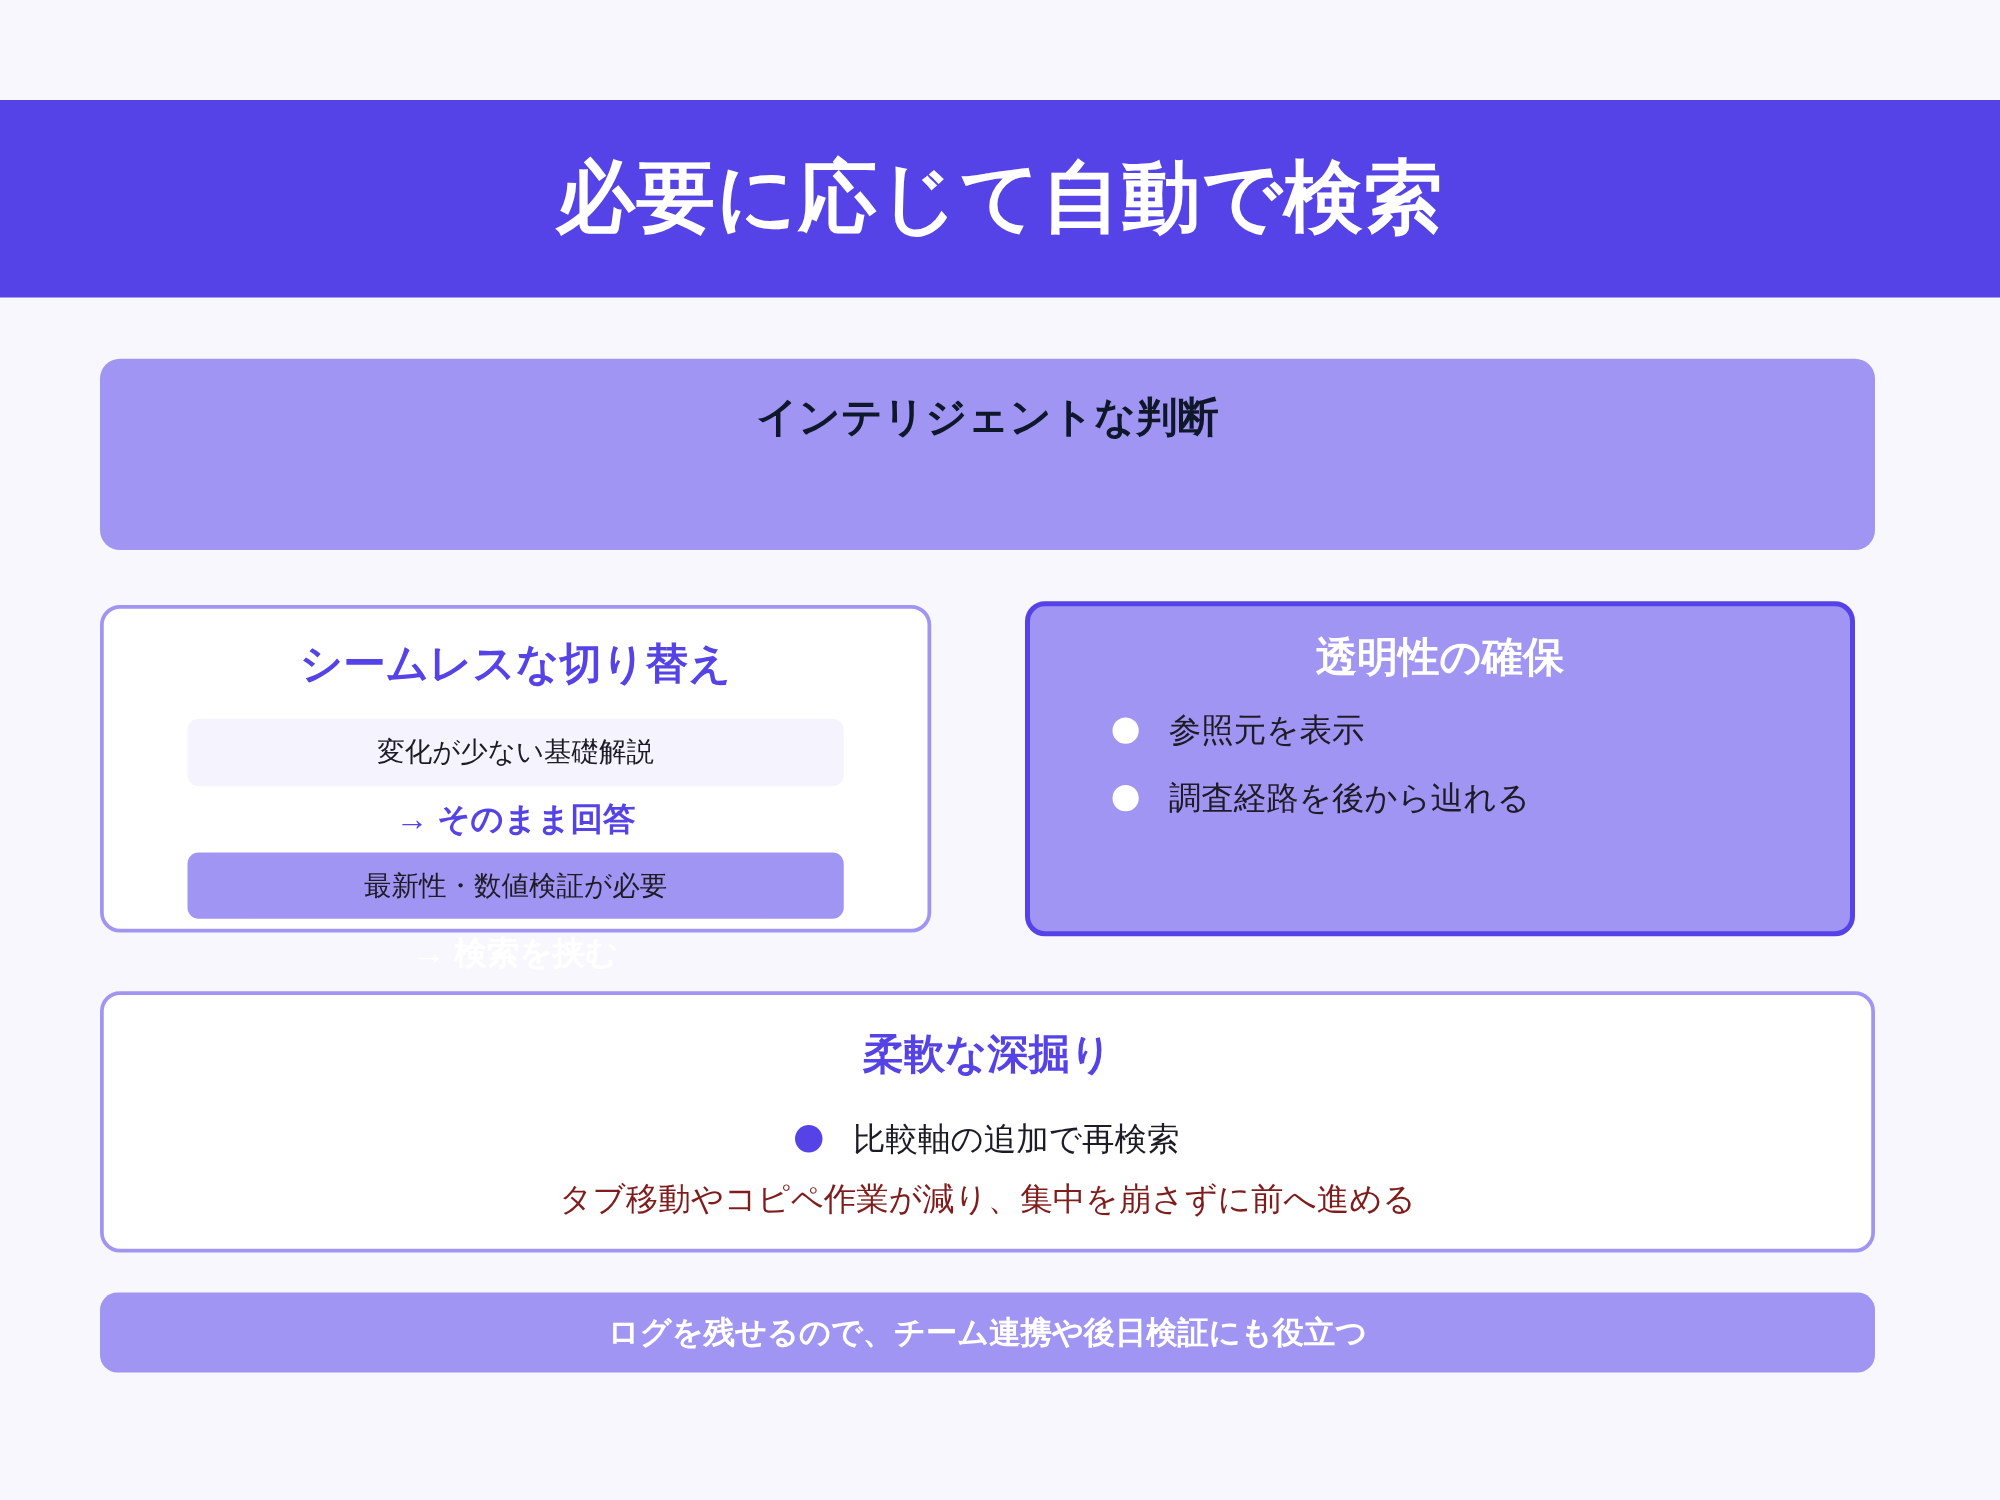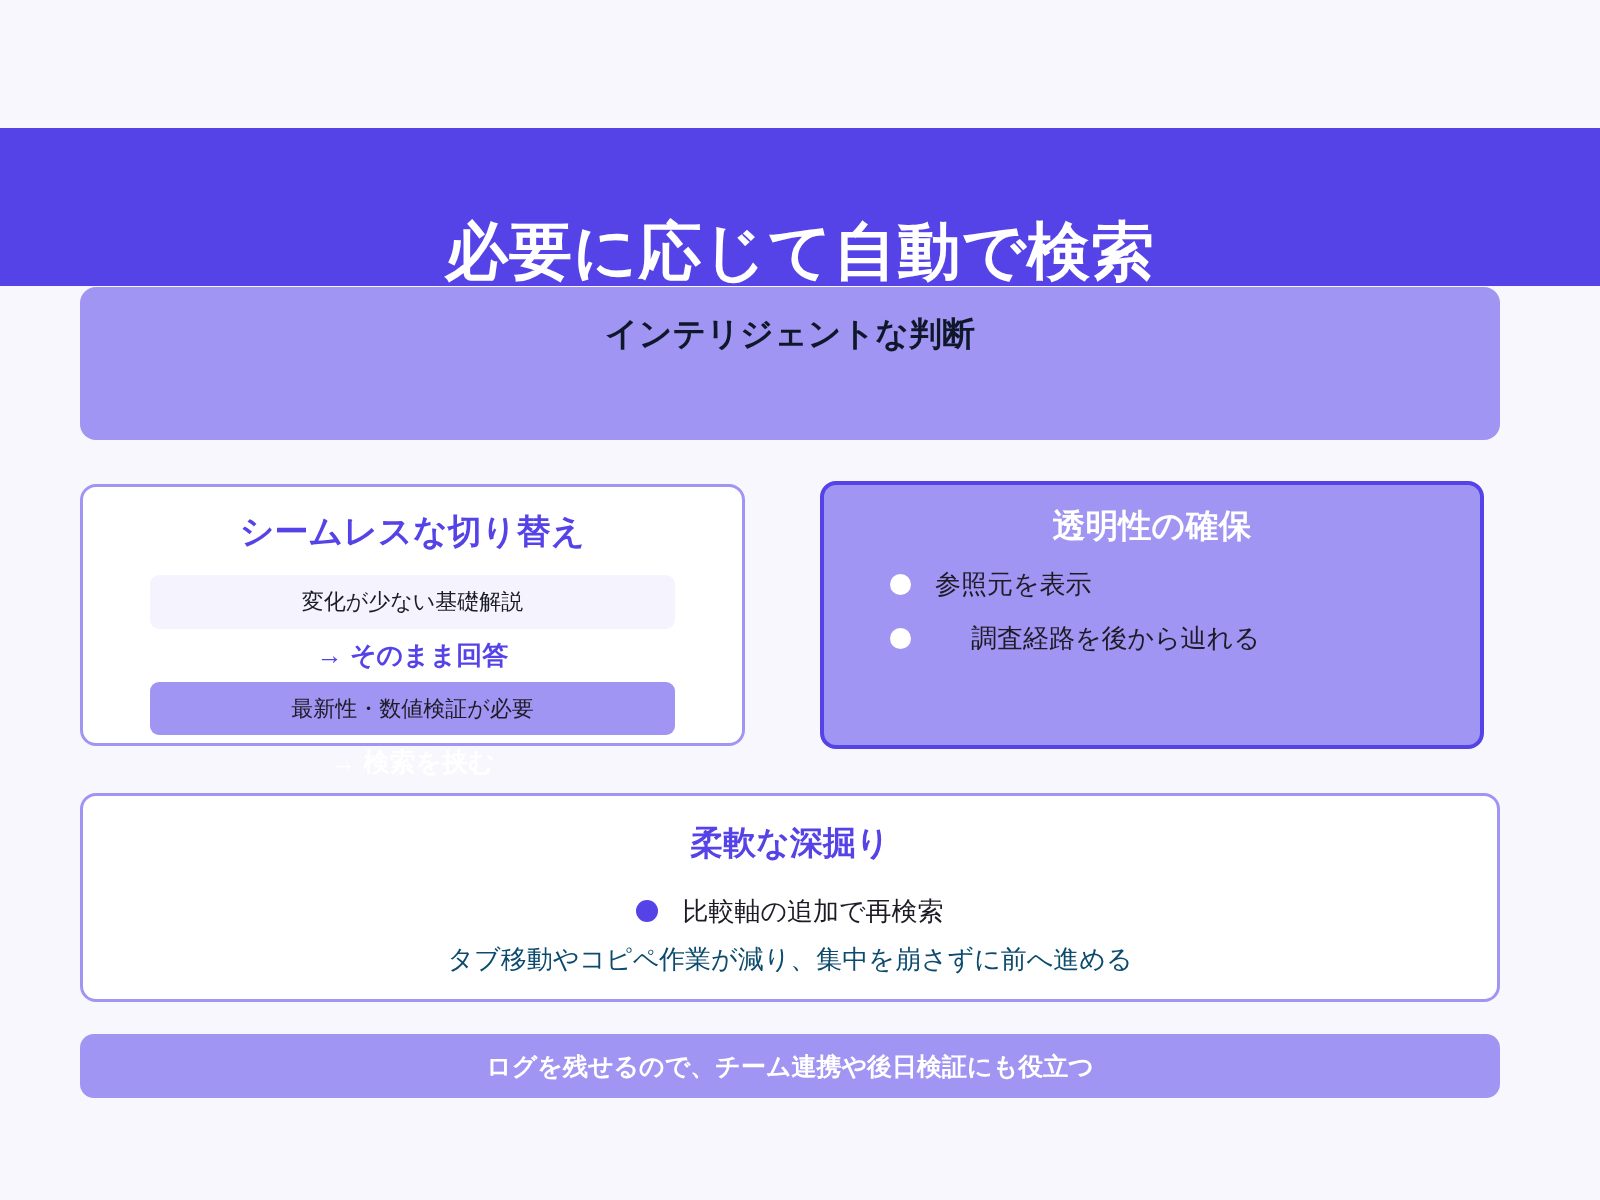--- a/index.html
+++ b/index.html
@@ -25,23 +25,22 @@
 
   
   .header-banner {
     position: absolute;
     left: 0;
     top: 80px;
     width: 1600px;
     height: 158px;
     background: #5543e8;
     display: flex;
-    align-items: flex-end;
+    align-items: center;
     justify-content: center;
-    margin-top: 48px;
   }
   .header-title {
     color: #ffffff;
     font-size: 63px;
     font-weight: bold;
     letter-spacing: 1px;
     line-height: 1.1;
     text-align: center;
     white-space: nowrap;
   }
@@ -155,21 +154,20 @@
     padding: 0 0 0 66px;
     list-style: none;
   }
   .right-list li {
     display: flex;
     align-items: center;
     margin-bottom: 22px;
   }
   .right-list li:last-child {
     margin-bottom: 0;
-    gap: 36px;
   }
   .dot-white {
     flex: 0 0 auto;
     width: 21px;
     height: 21px;
     border-radius: 50%;
     background: #ffffff;
     margin-right: 24px;
   }
   .right-list .bullet-label {
@@ -217,21 +215,21 @@
   }
   .deep-bullet .bullet-label {
     color: #1c1c26;
     font-size: 26px;
     line-height: 1.25;
     white-space: nowrap;
   }
   .deep-caption {
     margin-top: 16px;
     text-align: center;
-    color: #0c4a6e;
+    color: #7f1d1d;
     font-size: 26px;
     line-height: 1.25;
   }
 
   
   .footer-banner {
     left: 80px;
     top: 1034px;
     width: 1420px;
     height: 64px;

